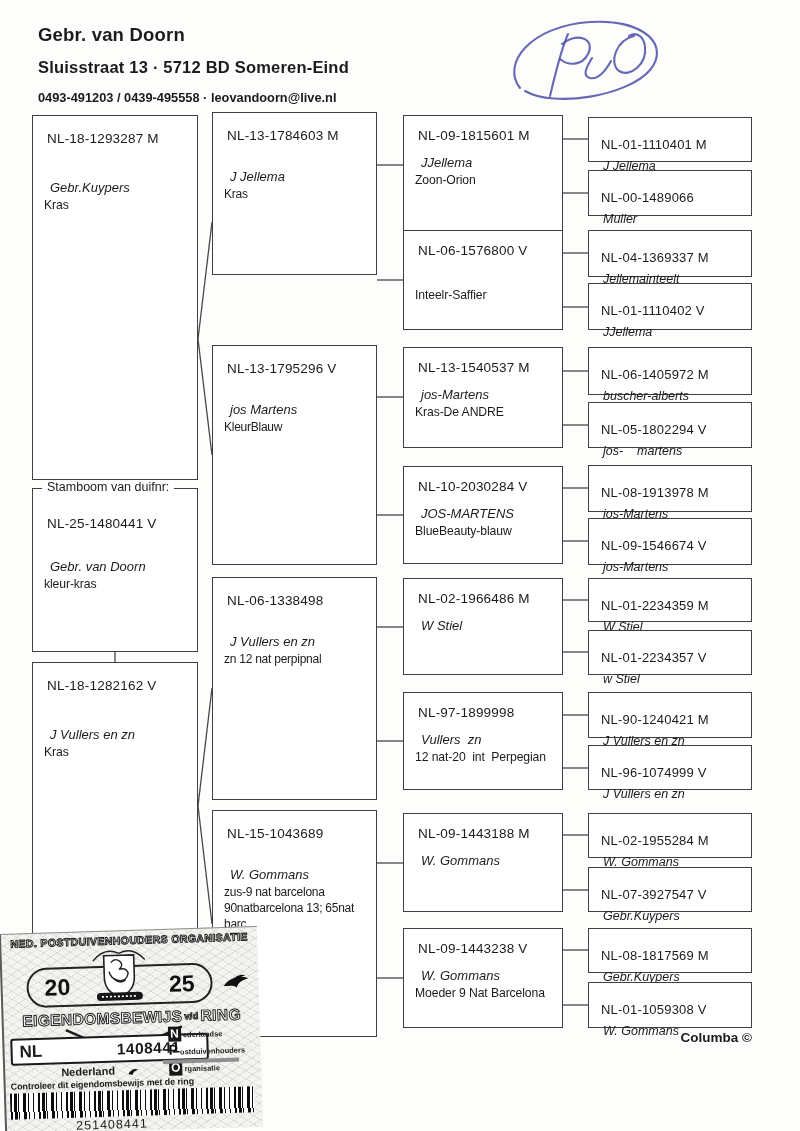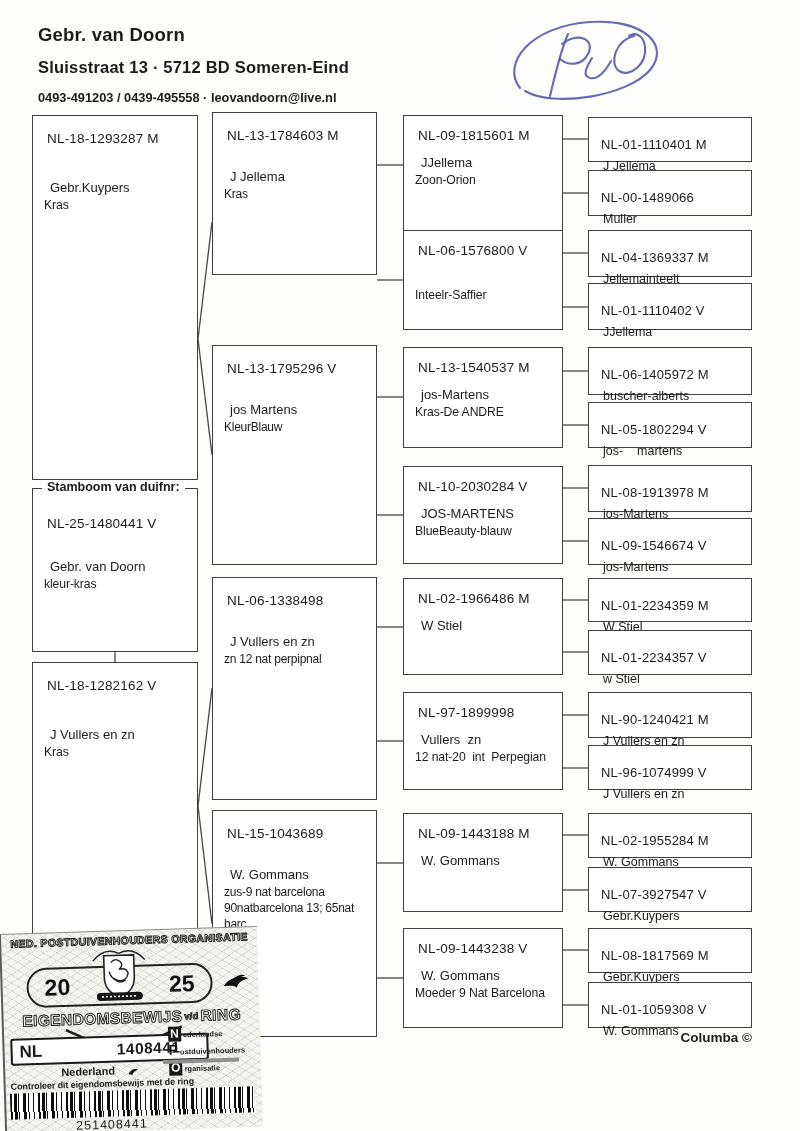--- a/index.html
+++ b/index.html
@@ -16,33 +16,33 @@
   .hdr-contact{position:absolute;left:38px;top:90px;font-size:12.8px;font-weight:bold;}
   
   .signature{position:absolute;left:498px;top:12px;width:175px;height:95px;}
   .signature path{stroke:#4b50a8;stroke-width:2.1;fill:none;stroke-linecap:round;opacity:.85;}
   
   .connectors{position:absolute;left:0;top:0;width:800px;height:1131px;}
   .connectors line{stroke:#474747;stroke-width:1.3;}
   
   .box{position:absolute;border:1.5px solid #3f3f3f;background:#fff;box-sizing:border-box;}
   .ring{font-size:13.5px;letter-spacing:.2px;line-height:17px;margin:14px 6px 0 14px;white-space:pre-wrap;}
-  .pname{font-size:13px;line-height:17px;margin:24px 6px 0 17px;white-space:pre-wrap;}
+  .pname{font-size:13px;font-style:italic;line-height:17px;margin:24px 6px 0 17px;white-space:pre-wrap;}
   .pnote{font-size:12.2px;line-height:16px;letter-spacing:-.1px;margin:1px 4px 0 11px;white-space:pre-wrap;}
   .g1 .pname{margin-top:32px;}
   .g2 .pname{margin-top:24px;}
   .g2 .pnote{font-size:12px;letter-spacing:-.25px;}
   .g3 .ring{margin-top:11px;}
   .g3 .pname{margin-top:10px;min-height:17px;}
   .g4 .ring{margin-top:18px;margin-left:12px;font-size:13px;}
   .g4 .pname{margin-top:5px;margin-left:14px;font-size:12.5px;}
   
   .subject .legend{
     position:absolute;top:-9px;left:9px;background:#fff;padding:0 5px;
-    font-size:12.5px;white-space:nowrap;font-weight:bold;
+    font-size:12.5px;white-space:nowrap;
   }
   .subject .ring{margin-top:26px;}
   .subject .pname{margin-top:26px;}
   
   .credit{position:absolute;left:588px;top:1030px;width:164px;text-align:right;font-size:13.5px;font-weight:600;}
   
   .sticker{
     position:absolute;left:2px;top:930px;width:256px;height:200px;
     background:#f3f3f0;transform:rotate(-1.8deg);transform-origin:50% 50%;
     border-left:2px solid #5a5a5a;border-top:1px solid #8a8a8a;

